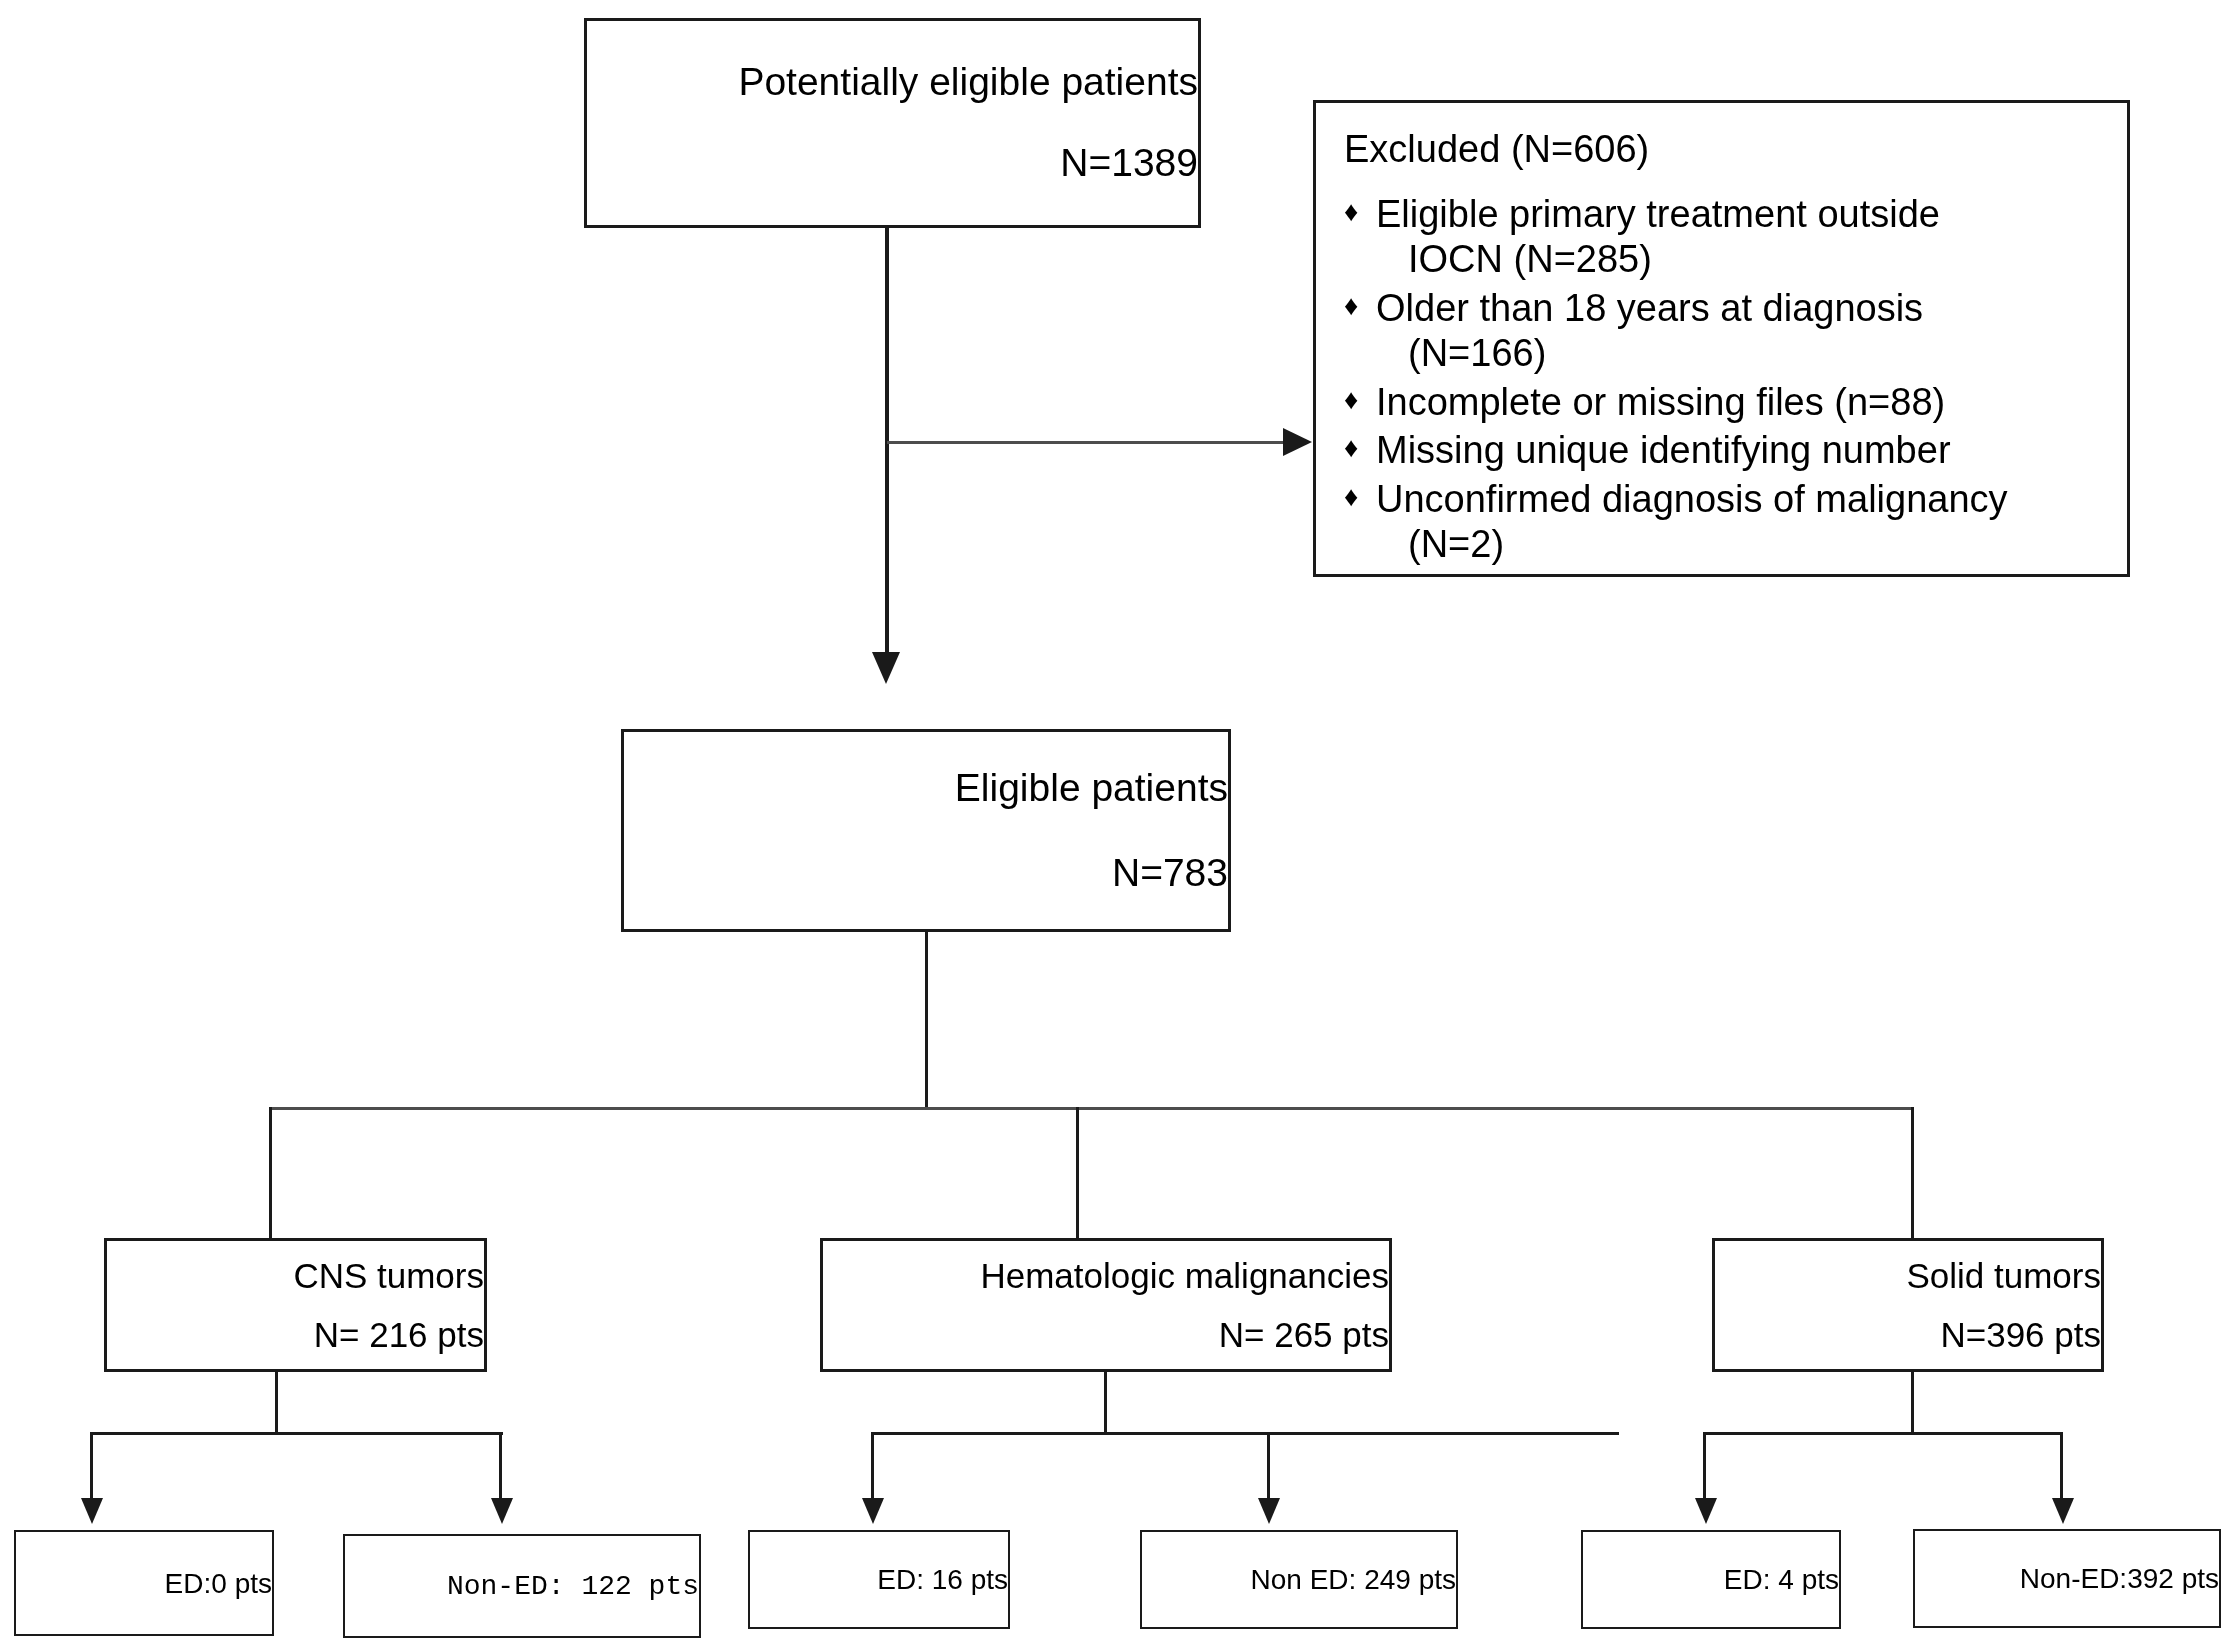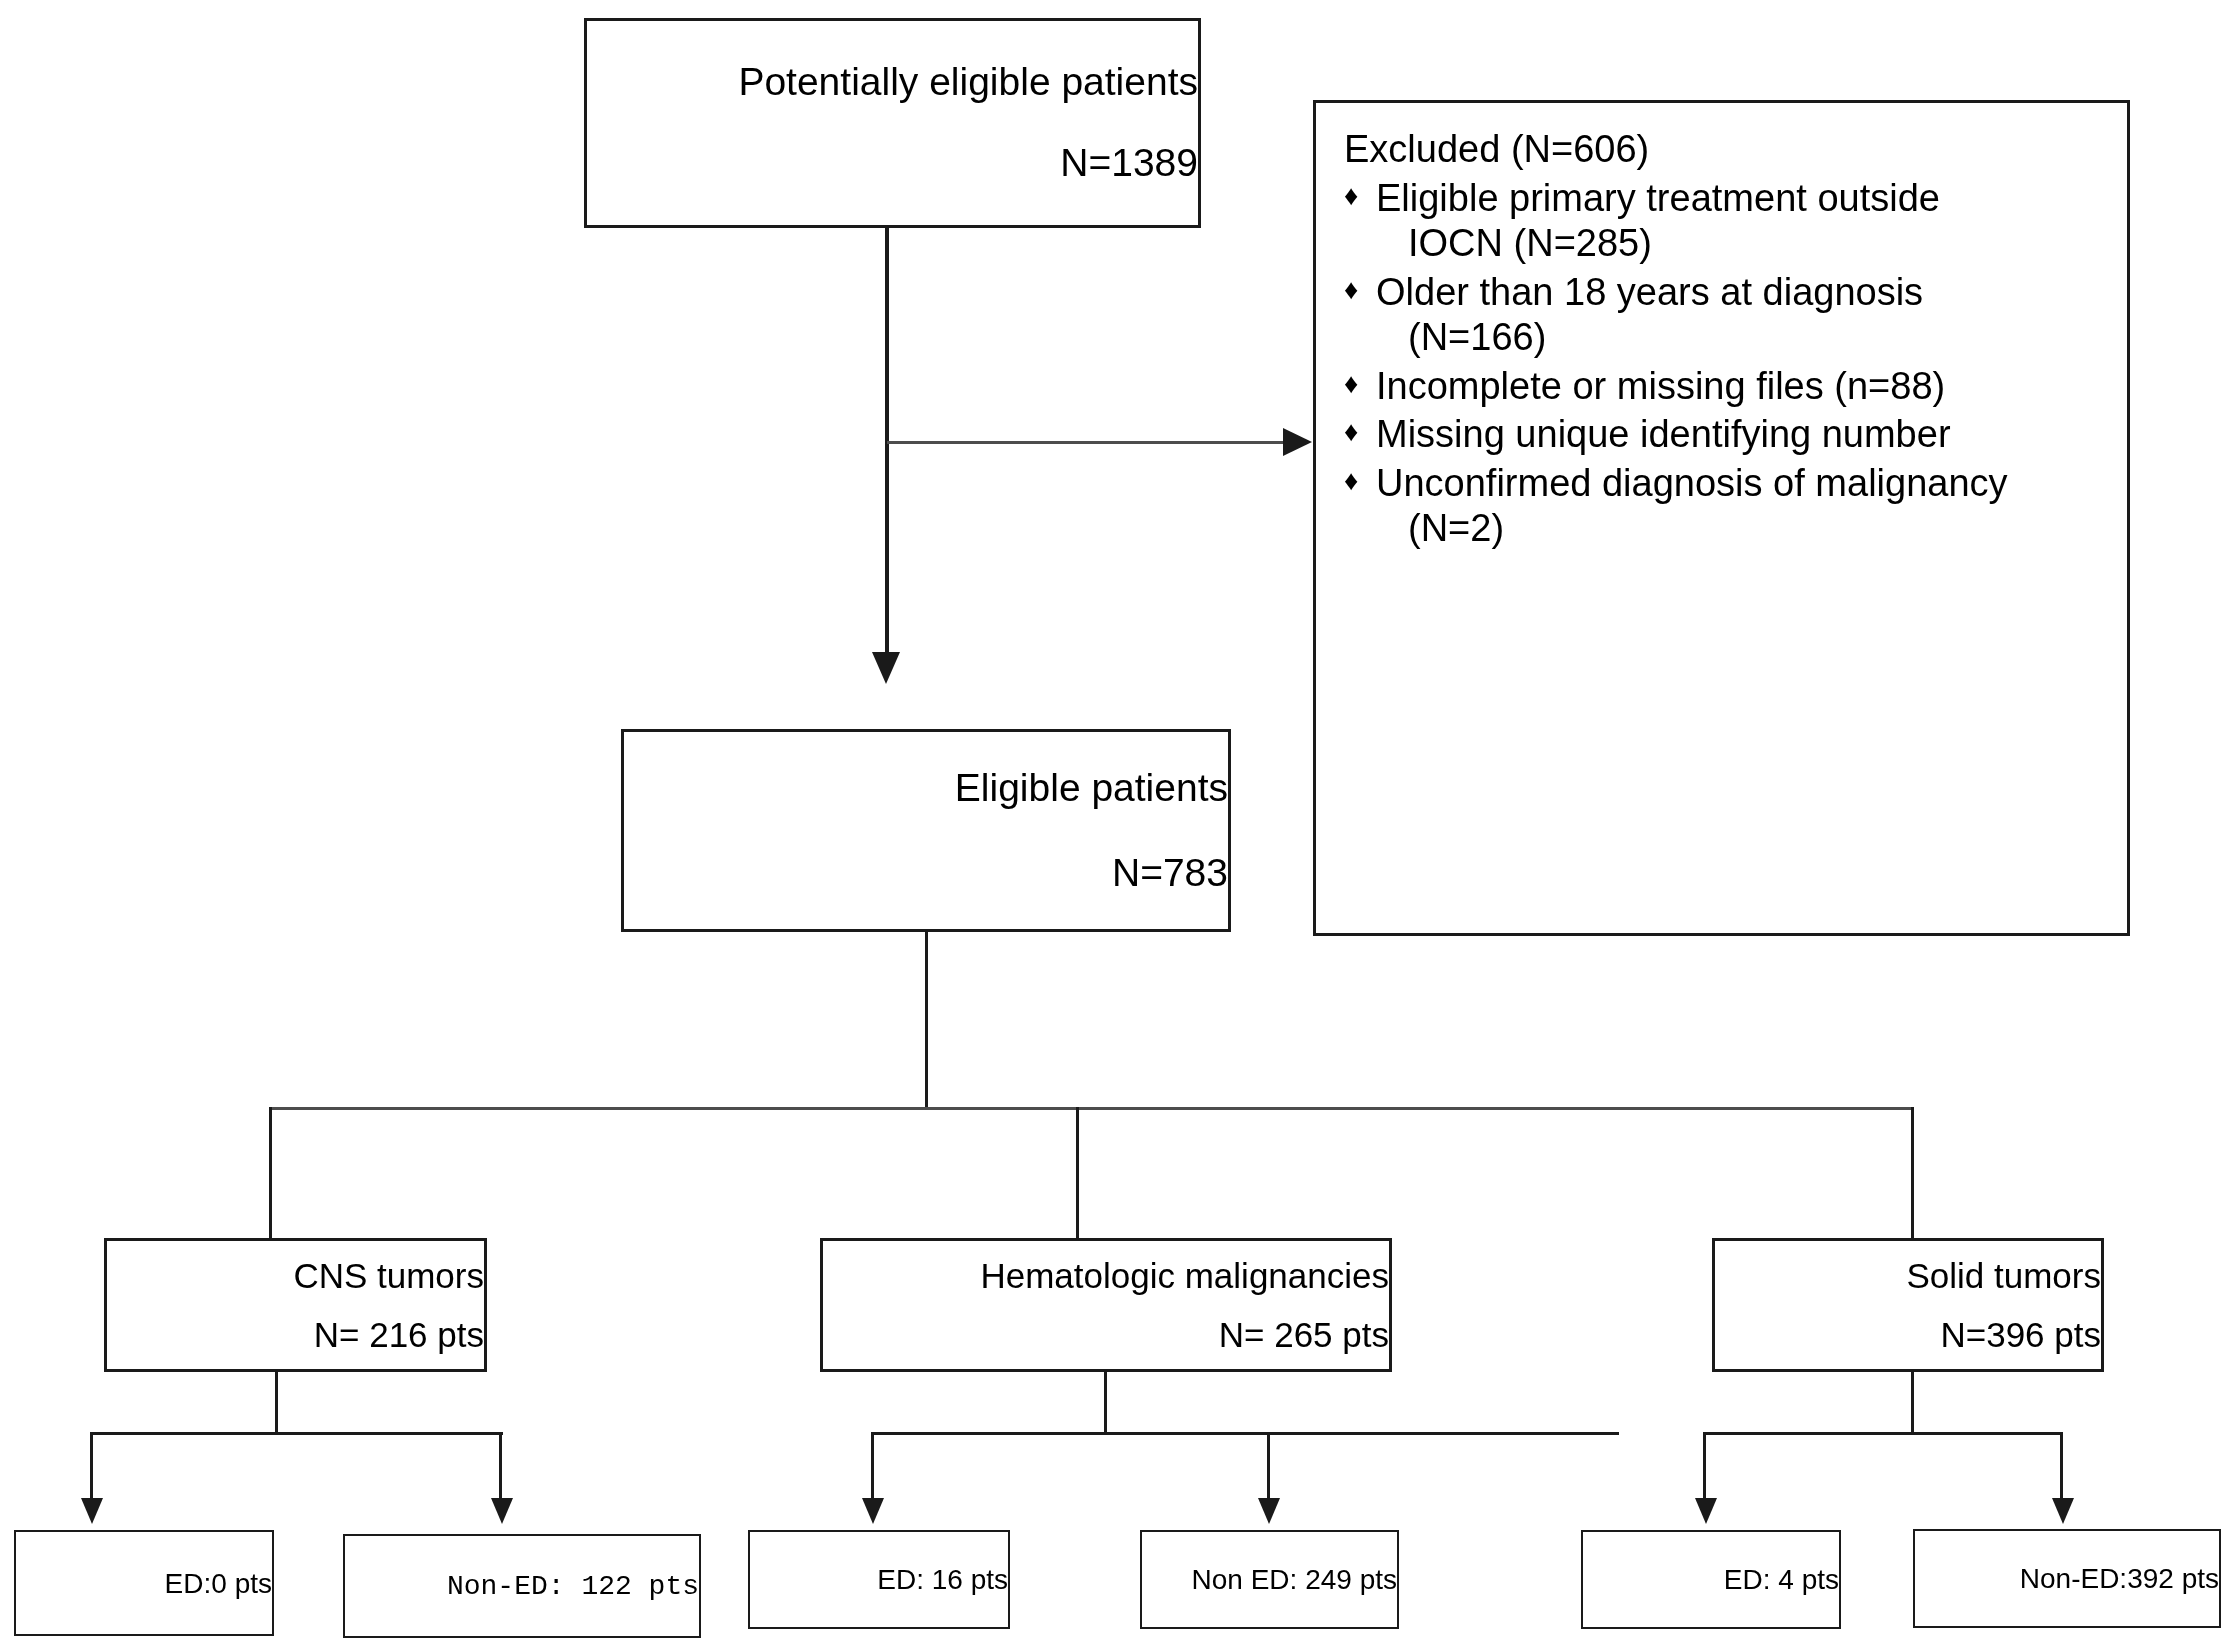--- a/index.html
+++ b/index.html
@@ -32,27 +32,28 @@
 
   
   #box-top {
     left: 584px; top: 17.5px; width: 617px; height: 210px;
     font-size: 39px;
   }
   #box-top .l1 { margin-bottom: 32px; }
 
   
   #box-excluded {
-    left: 1313px; top: 100px; width: 817px; height: 836px;
+    left: 1313px; top: 100px; width: 817px; height: 477px;
     border-width: 3.5px;
     align-items: flex-start;
     justify-content: flex-start;
     padding: 25px 18px 18px 28px;
     font-size: 38px;
     text-align: left;
+    gap: 16px;
   }
   #excluded-title { display: block; line-height: 1.15; margin-bottom: 4.2px; }
   .bullet-list { list-style: none; margin: 0; padding: 0; width: 100%; }
   .bullet-item {
     display: flex;
     align-items: flex-start;
     line-height: 1.20;
     margin: 0 0 2.8px 0;
   }
   .bullet-mark {
@@ -78,21 +79,21 @@
   .cat-box .l1 { margin-bottom: 15.4px; }
   #box-cns   { left: 104px;  top: 1238px; width: 383px;  height: 134px; }
   #box-heme  { left: 820px; top: 1238px; width: 572px;  height: 134px; }
   #box-solid { left: 1712px; top: 1238px; width: 392px;  height: 134px; }
 
   
   .leaf-box { font-size: 28px; border-width: 2.8px; }
   #leaf-cns-ed      { left: 14px;   top: 1530px; width: 260px; height: 106px; }
   #leaf-cns-nonED   { left: 343px;  top: 1534px; width: 358px; height: 104px; font-family: Liberation Mono, monospace; }
   #leaf-heme-ed     { left: 748px; top: 1530px; width: 262px; height: 99px; }
-  #leaf-heme-nonED  { left: 1140px; top: 1530px; width: 259px; height: 99px; }
+  #leaf-heme-nonED  { left: 1140px; top: 1530px; width: 318px; height: 99px; }
   #leaf-solid-ed    { left: 1581px; top: 1530px; width: 260px; height: 99px; }
   #leaf-solid-nonED { left: 1913px; top: 1529px; width: 308px; height: 99px; }
 
   
   .vline {
     position: absolute;
     width: 2.8px;
     background: #1a1a1a;
   }
   .vline.thick { width: 3.5px; }

